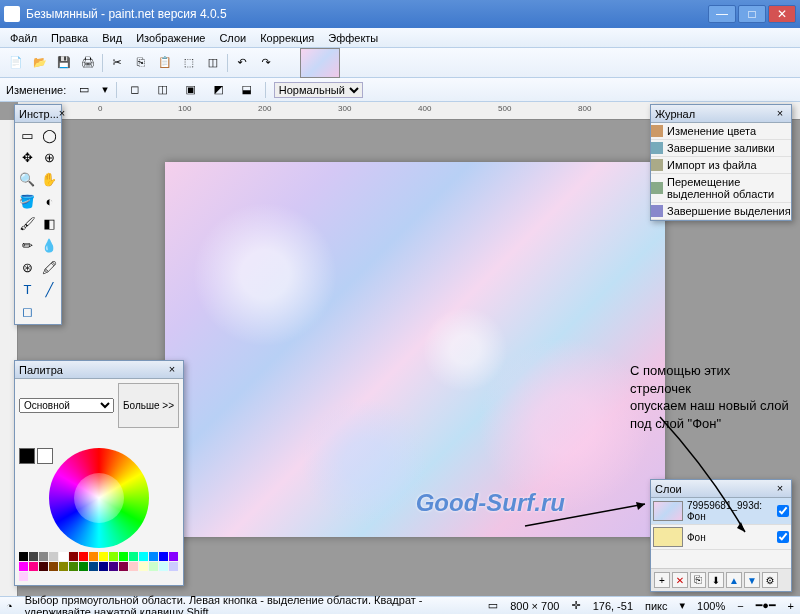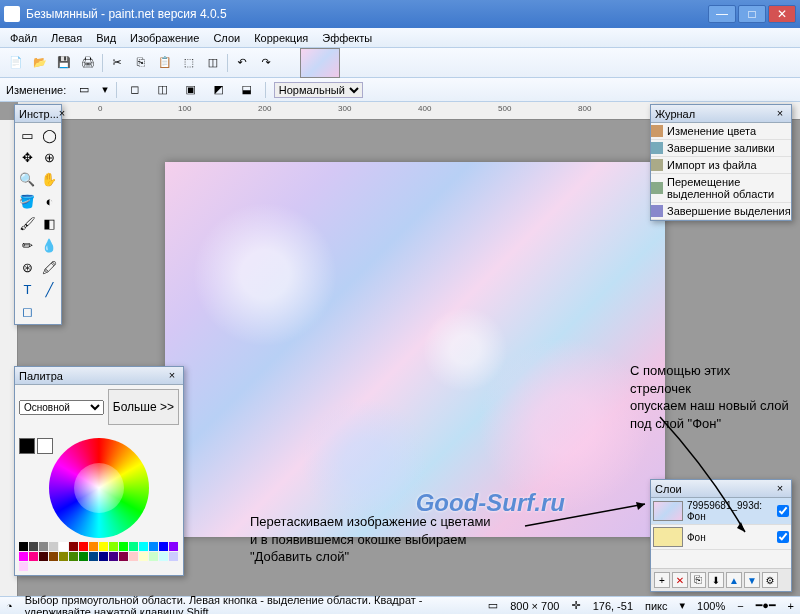--- a/index.html
+++ b/index.html
@@ -27,25 +27,25 @@
 .panel{position:absolute;background:#f4f4f4;border:1px solid #7a96b8;box-shadow:2px 2px 6px rgba(0,0,0,.3)}
 .panel-title{height:18px;background:linear-gradient(#e8eef7,#c5d5ea);border-bottom:1px solid #9ab;padding:2px 4px;font-size:11px;display:flex;justify-content:space-between;align-items:center}
 .panel-close{width:14px;height:14px;text-align:center;cursor:pointer}
 .tools{top:2px;left:14px;width:48px}
 .tools-grid{display:grid;grid-template-columns:1fr 1fr;gap:1px;padding:2px}
 .tool{width:21px;height:21px;border:1px solid transparent;display:flex;align-items:center;justify-content:center;font-size:13px}
 .history{top:2px;right:8px;width:142px}
 .history-list{max-height:120px;overflow:auto}
 .history-item{padding:2px 0;display:flex;align-items:center;gap:4px;border-bottom:1px solid #e0e0e0;font-size:10px}
 .hi-icon{width:12px;height:12px;flex-shrink:0}
-.palette{bottom:20px;left:14px;width:170px}
+.palette{bottom:10px;left:14px;width:170px}
 .palette-body{padding:4px}
-.palette-top{display:flex;align-items:center;gap:4px;margin-bottom:13px}
+.palette-top{display:flex;align-items:center;gap:4px;margin-bottom:20px}
 .palette-top select{font-size:10px;flex:1}
-.palette-more{font-size:12px;padding:10px 4px;border:1px solid #aaa;background:#eee}
+.palette-more{font-size:10px;padding:16px 4px;border:1px solid #aaa;background:#eee}
 .swatch{display:flex;gap:2px;float:left;margin-right:6px}
 .swatch-box{width:16px;height:16px;border:1px solid #666}
 .wheel{width:100px;height:100px;border-radius:50%;background:conic-gradient(red,yellow,lime,cyan,blue,magenta,red);margin:4px auto;position:relative}
 .wheel::after{content:"";position:absolute;inset:25%;border-radius:50%;background:radial-gradient(#fff,transparent)}
 .swatches-row{display:flex;flex-wrap:wrap;gap:1px;margin-top:4px}
 .sw{width:9px;height:9px}
 .layers{bottom:4px;right:8px;width:142px}
 .layers-list{min-height:70px}
 .layer-item{display:flex;align-items:center;padding:2px;gap:4px;border-bottom:1px solid #ddd}
 .layer-item.sel{background:#cce0f5}
@@ -67,21 +67,21 @@
   <div class="title">Безымянный - paint.net версия 4.0.5</div>
   <div class="winbtns">
     <div class="winbtn">—</div>
     <div class="winbtn">□</div>
     <div class="winbtn close">✕</div>
   </div>
 </div>
 
 <div class="menubar">
   <span>Файл</span>
-  <span>Левая</span>
+  <span>Правка</span>
   <span>Вид</span>
   <span>Изображение</span>
   <span>Слои</span>
   <span>Коррекция</span>
   <span>Эффекты</span>
 </div>
 
 <div class="toolbar">
   <div class="tbtn">📄</div>
   <div class="tbtn">📂</div>
@@ -264,23 +264,20 @@
       <div class="lbtn">⬇</div>
       <div class="lbtn" style="color:#06c">▲</div>
       <div class="lbtn" style="color:#06c">▼</div>
       <div class="lbtn">⚙</div>
     </div>
   </div>
 
   <div class="annotation" style="top:260px;right:10px;width:160px;white-space:pre-line">С помощью этих стрелочек
 опускаем наш новый слой
 под слой "Фон"</div>
-  <div class="annotation" style="bottom:30px;left:250px;white-space:pre-line">Перетаскиваем изображение с цветами
-и в появившемся окошке выбираем
-"Добавить слой"</div>
   <svg class="arrow" style="top:310px;right:30px" width="120" height="130">
       <path d="M10 5 Q60 60 95 120" stroke="#000" fill="none" stroke-width="1.5"></path>
       <path d="M95 120 l-8 -4 l4 -6 z" fill="#000"></path>
     </svg>
   <svg class="arrow" style="bottom:60px;left:520px" width="140" height="40">
       <path d="M5 30 L125 8" stroke="#000" fill="none" stroke-width="1.5"></path>
       <path d="M125 8 l-9 -2 l2 8 z" fill="#000"></path>
     </svg>
 </div>
 

